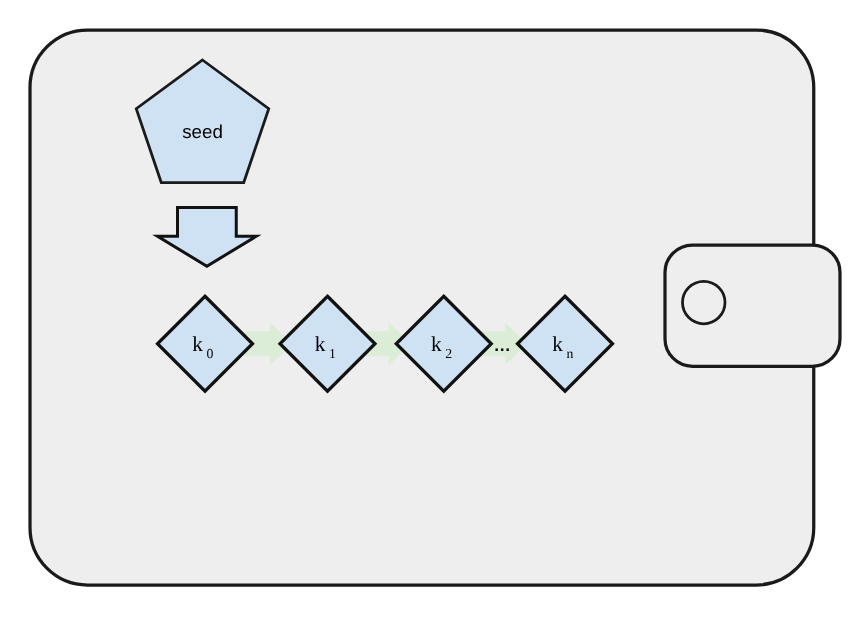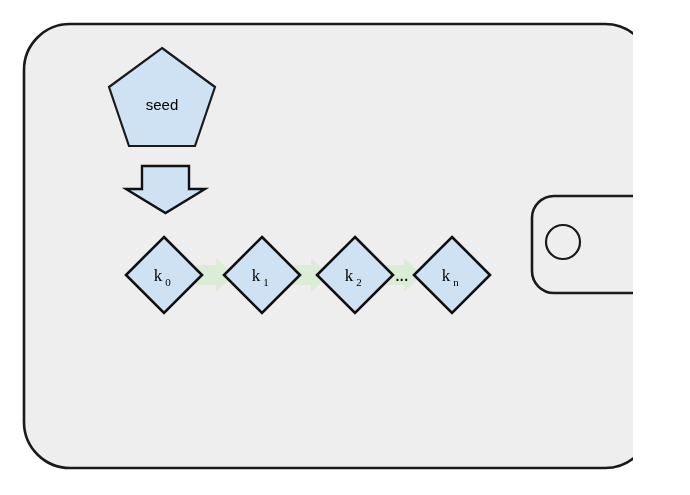--- a/index.html
+++ b/index.html
@@ -5,21 +5,21 @@
   html, body {
     margin: 0;
     padding: 0;
     background: #ffffff;
   }
   body {
     font-family: "Liberation Sans", sans-serif;
   }
   #canvas {
     position: relative;
-    width: 633px;
+    width: 690px;
     height: 495px;
     background: #ffffff;
     overflow: hidden;
   }
   #diagram-svg {
     position: absolute;
     left: 0;
     top: 0;
     width: 690px;
     height: 495px;

